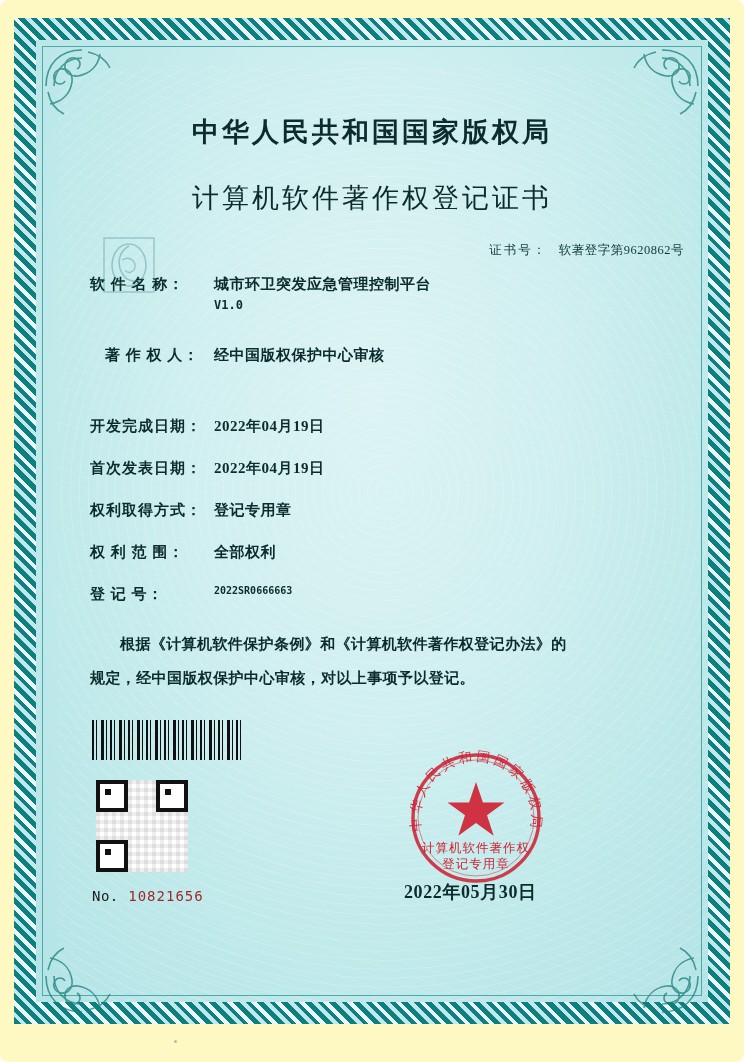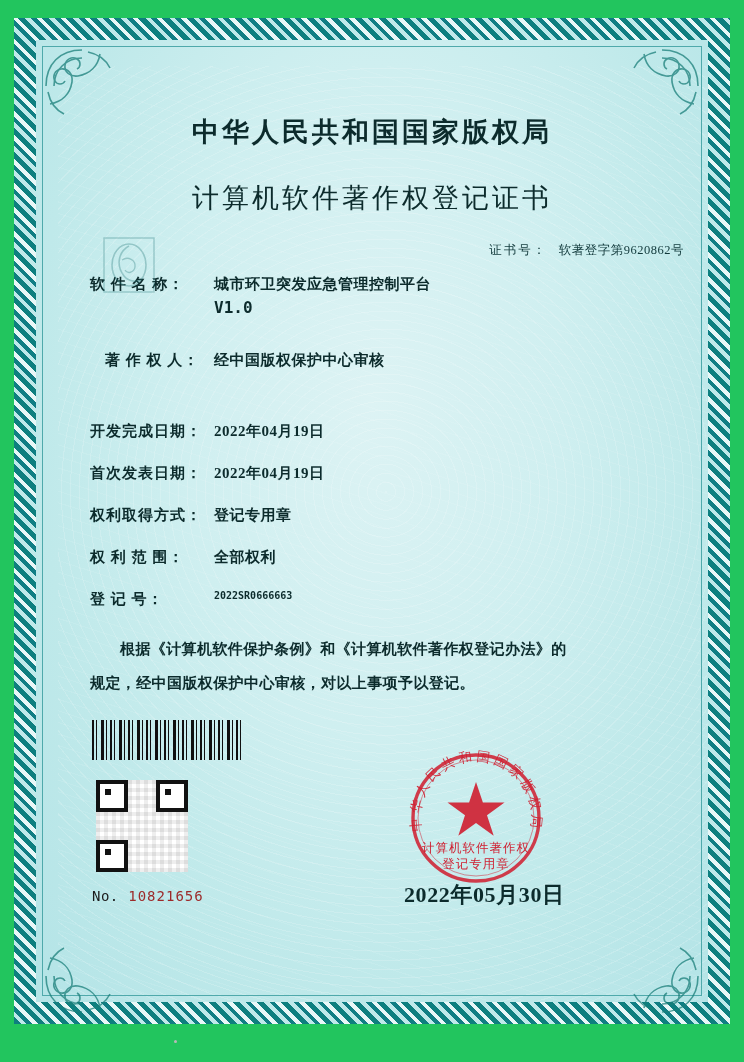--- a/index.html
+++ b/index.html
@@ -13,21 +13,22 @@
     font-family: "Liberation Serif", "DejaVu Serif", serif;
     position: relative;
     overflow: hidden;
   }
 
   
   .page {
     position: absolute;
     left: 0; top: 0;
     width: 744px; height: 1062px;
-    background: #22c55e;
+    background: #fef9c3;
+    border-radius: 8px;
   }
 
   .cert {
     position: absolute;
     left: 14px;
     top: 18px;
     width: 716px;
     height: 1006px;
     background:
       radial-gradient(ellipse at 50% 38%, #ddf3f4 0%, #cfeff0 38%, #bfe9ea 66%, #b2e3e6 100%);
@@ -155,21 +156,21 @@
     font-weight: 700;
     letter-spacing: .5px;
   }
   .field .v.mono {
     font-family: "DejaVu Sans Mono", "Liberation Mono", monospace;
     font-size: 10px;
     letter-spacing: 0;
   }
 
   .row-name   { margin-top: 4px; }
-  .row-ver    { margin: 4px 0 0 124px; font-size: 16px; font-weight: 700;
+  .row-ver    { margin: 4px 0 0 124px; font-size: 12px; font-weight: 700;
                 font-family: "DejaVu Sans Mono","Liberation Mono",monospace; color:#0c2b2c; }
   .row-owner  { margin-top: 34px; text-align: center; }
 
   .dates { margin-top: 52px; }
   .dates .field { margin-bottom: 23px; }
 
   .statement {
     margin-top: 20px;
     padding: 0 6px 0 34px;
     font-size: 15px;
@@ -244,21 +245,21 @@
     top: 742px;
     width: 152px;
     height: 152px;
   }
   .seal svg { display:block; }
 
   .issue-date {
     position: absolute;
     left: 404px;
     top: 880px;
-    font-size: 22px;
+    font-size: 18px;
     font-weight: 700;
     color: #0c2b2c;
     letter-spacing: .6px;
   }
 
   .page-footer-mark {
     position: absolute;
     left: 174px;
     top: 1040px;
     width: 3px; height: 3px;

